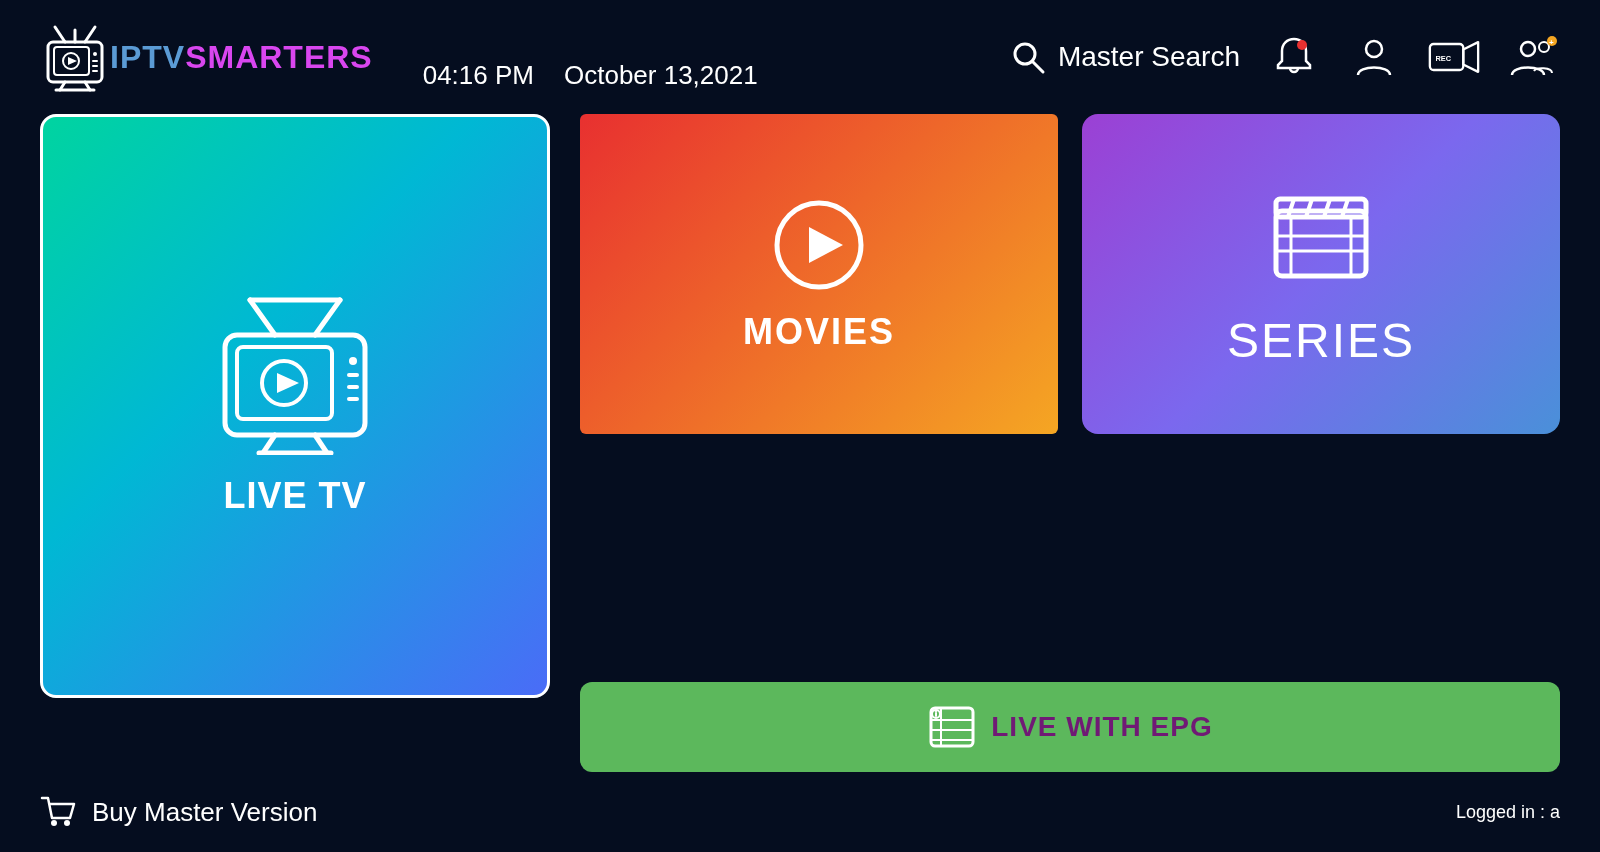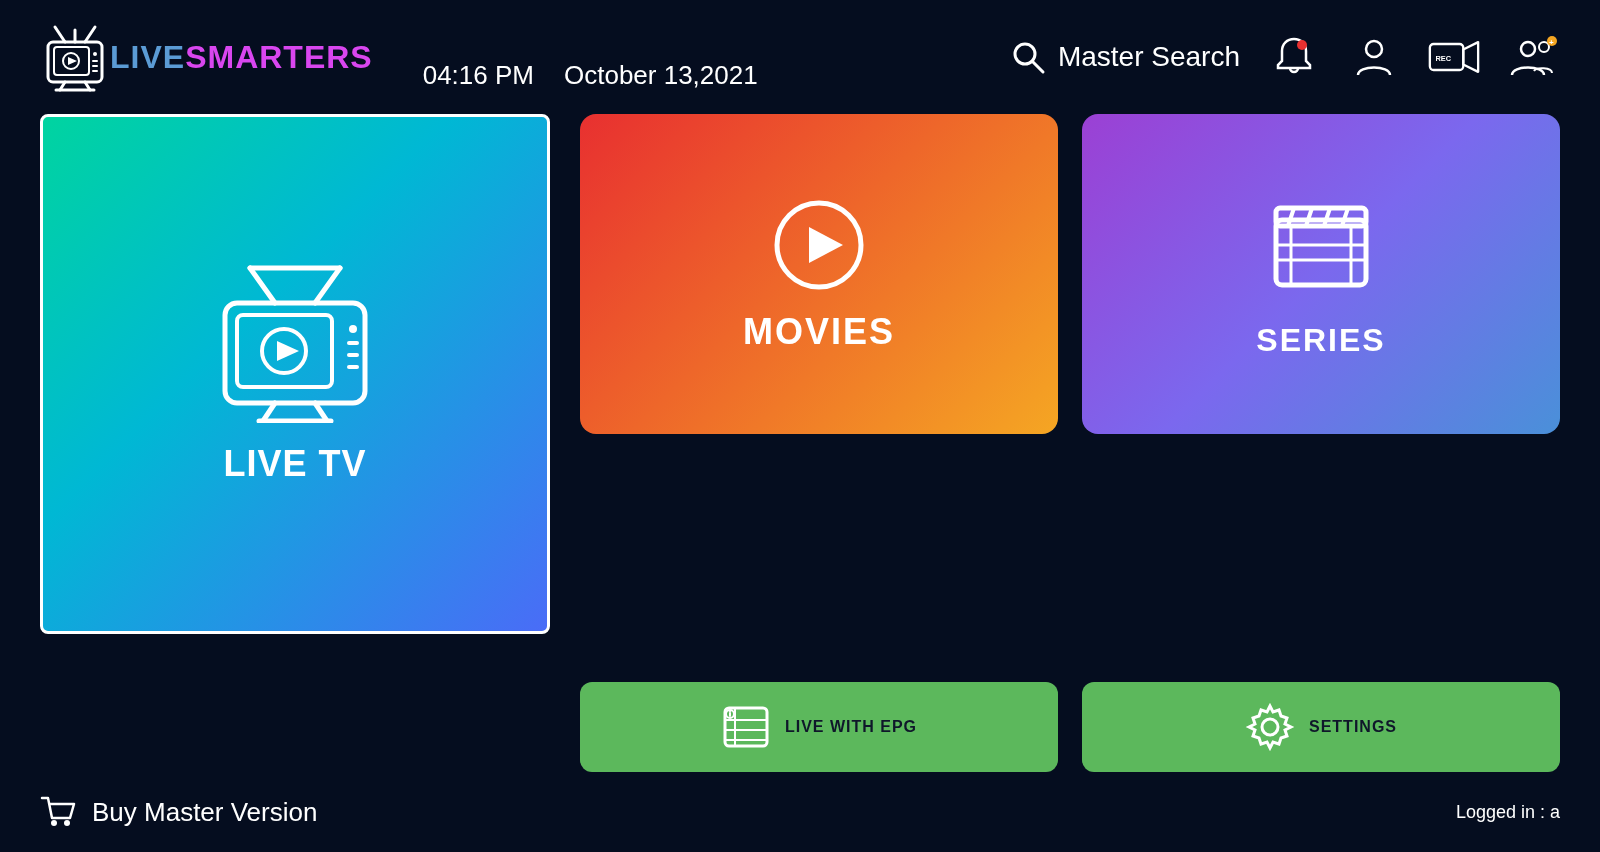--- a/index.html
+++ b/index.html
@@ -89,22 +89,22 @@
       display: flex;
       gap: 30px;
       padding: 0 40px;
       height: calc(852px - 114px - 80px);
     }
 
     
     .live-tv-card {
       width: 510px;
       min-width: 510px;
-      height: 520px;
-      border-radius: 8px;
+      height: 584px;
+      border-radius: 16px;
       background: linear-gradient(135deg, #00d4a0 0%, #00b8d4 40%, #4a6cf7 100%);
       display: flex;
       flex-direction: column;
       align-items: center;
       justify-content: center;
       cursor: pointer;
       border: 3px solid white;
       position: relative;
     }
 
@@ -125,21 +125,21 @@
     }
 
     .top-cards {
       display: flex;
       gap: 24px;
       flex: 1;
     }
 
     .movies-card {
       flex: 1;
-      border-radius: 16px;
+      border-radius: 6px;
       background: linear-gradient(135deg, #e83030 0%, #f5a623 100%);
       display: flex;
       flex-direction: column;
       align-items: center;
       justify-content: center;
       cursor: pointer;
       max-height: 320px;
     }
 
     .movies-label {
@@ -156,22 +156,22 @@
       background: linear-gradient(135deg, #9b40d4 0%, #7b68ee 50%, #4a90d9 100%);
       display: flex;
       flex-direction: column;
       align-items: center;
       justify-content: center;
       cursor: pointer;
       max-height: 320px;
     }
 
     .series-label {
-      font-size: 32px;
-      font-weight: 700;
+      font-size: 48px;
+      font-weight: 400;
       color: white;
       margin-top: 32px;
       letter-spacing: 2px;
     }
 
     .bottom-cards {
       display: flex;
       gap: 24px;
     }
 
@@ -181,23 +181,23 @@
       border-radius: 12px;
       background: #5cb85c;
       display: flex;
       align-items: center;
       justify-content: center;
       gap: 14px;
       cursor: pointer;
     }
 
     .bottom-card-label {
-      font-size: 16px;
+      font-size: 28px;
       font-weight: 700;
-      color: #0f172a;
+      color: #701a75;
       letter-spacing: 1px;
       text-align: center;
       line-height: 1.2;
     }
 
     
     .footer {
       position: absolute;
       bottom: 0;
       left: 0;
@@ -249,21 +249,21 @@
       <circle cx="55" cy="32" r="2" fill="white"></circle>
       <rect x="52" y="38" width="6" height="2" rx="1" fill="white"></rect>
       <rect x="52" y="43" width="6" height="2" rx="1" fill="white"></rect>
       <rect x="52" y="48" width="6" height="2" rx="1" fill="white"></rect>
 
       <line x1="25" y1="60" x2="20" y2="68" stroke="white" stroke-width="3" stroke-linecap="round"></line>
       <line x1="45" y1="60" x2="50" y2="68" stroke="white" stroke-width="3" stroke-linecap="round"></line>
       <line x1="16" y1="68" x2="54" y2="68" stroke="white" stroke-width="3" stroke-linecap="round"></line>
     </svg>
     <span class="logo-text">
-      <span style="color:#5b9bd5;">LIVE</span><span>SMARTERS</span>
+      <span style="color:#5b9bd5;">IPTV</span><span>SMARTERS</span>
     </span>
   </div>
 
   <div class="datetime">
     <span>04:16 PM</span>
     <span>October 13,2021</span>
   </div>
 
   <div class="header-right">
     <div class="master-search">
@@ -383,27 +383,20 @@
 
           <circle cx="9" cy="12" r="4" fill="none" stroke="white" stroke-width="2"></circle>
           <line x1="9" y1="11" x2="9" y2="14" stroke="white" stroke-width="2" stroke-linecap="round"></line>
           <circle cx="9" cy="9.5" r="1" fill="white"></circle>
         </svg>
         <span class="bottom-card-label">LIVE WITH
 EPG</span>
       </div>
 
 
-      <div class="bottom-card">
-        <svg width="50" height="50" viewBox="0 0 50 50">
-          <circle cx="25" cy="25" r="8" fill="none" stroke="white" stroke-width="3"></circle>
-          <path d="M25 4 L22 10 L16 8 L14 14 L8 16 L10 22 L4 25 L10 28 L8 34 L14 36 L16 42 L22 40 L25 46 L28 40 L34 42 L36 36 L42 34 L40 28 L46 25 L40 22 L42 16 L36 14 L34 8 L28 10 Z" fill="none" stroke="white" stroke-width="3"></path>
-        </svg>
-        <span class="bottom-card-label">SETTINGS</span>
-      </div>
     </div>
   </div>
 </div>
 
 <div class="footer">
   <div class="buy-premium">
     <svg width="36" height="36" viewBox="0 0 36 36">
       <path d="M2 4 L8 4 L12 24 L30 24 L34 10 L10 10" fill="none" stroke="white" stroke-width="2.5" stroke-linecap="round" stroke-linejoin="round"></path>
       <circle cx="14" cy="29" r="3" fill="white"></circle>
       <circle cx="27" cy="29" r="3" fill="white"></circle>

